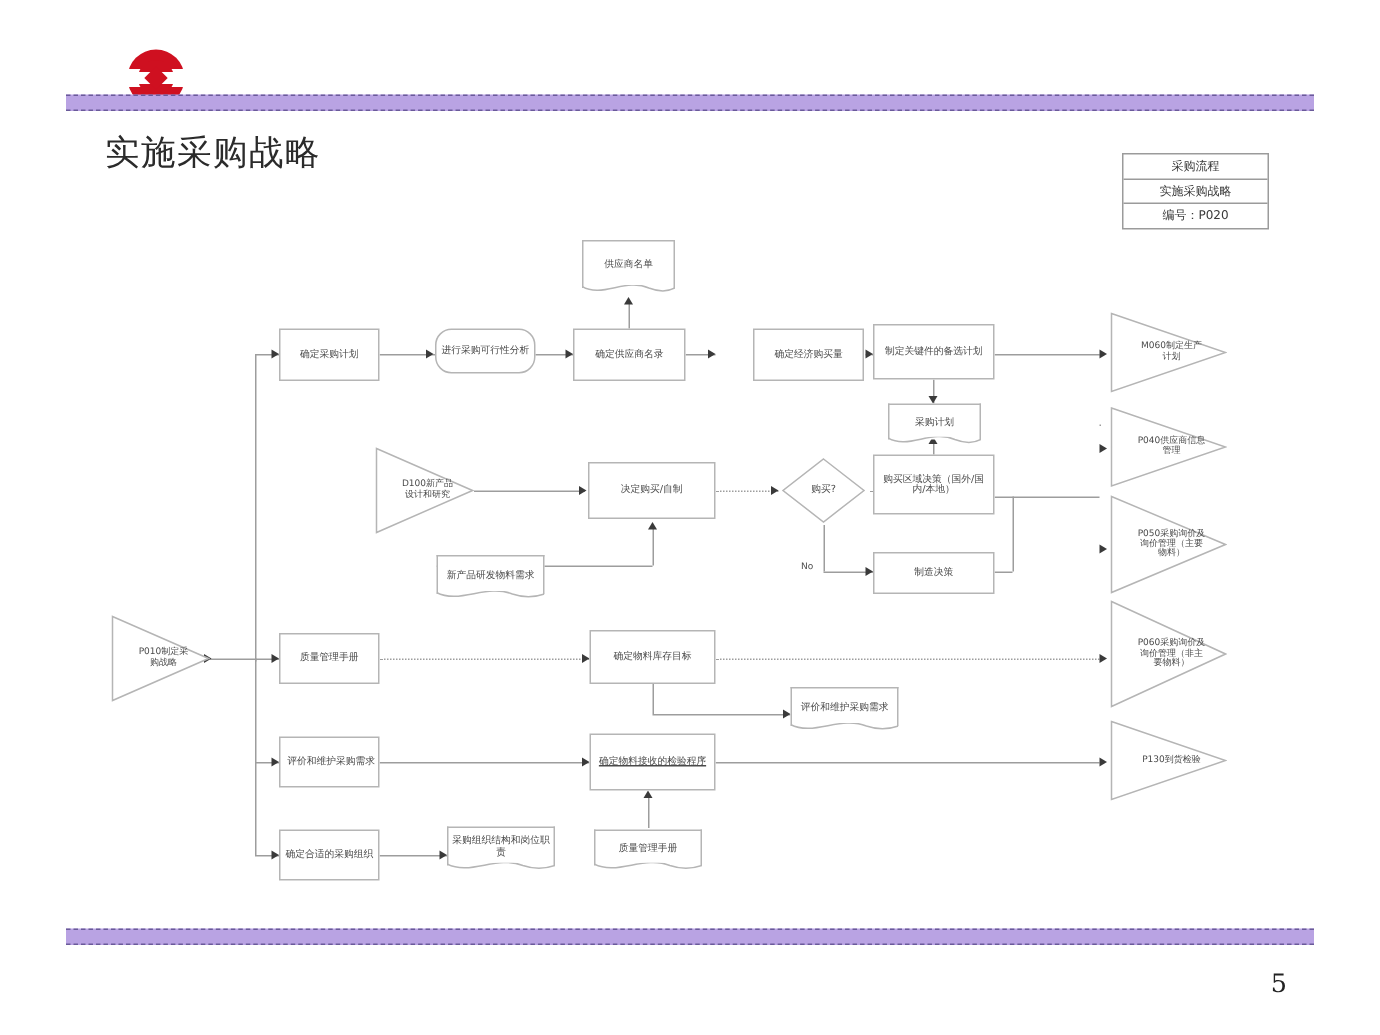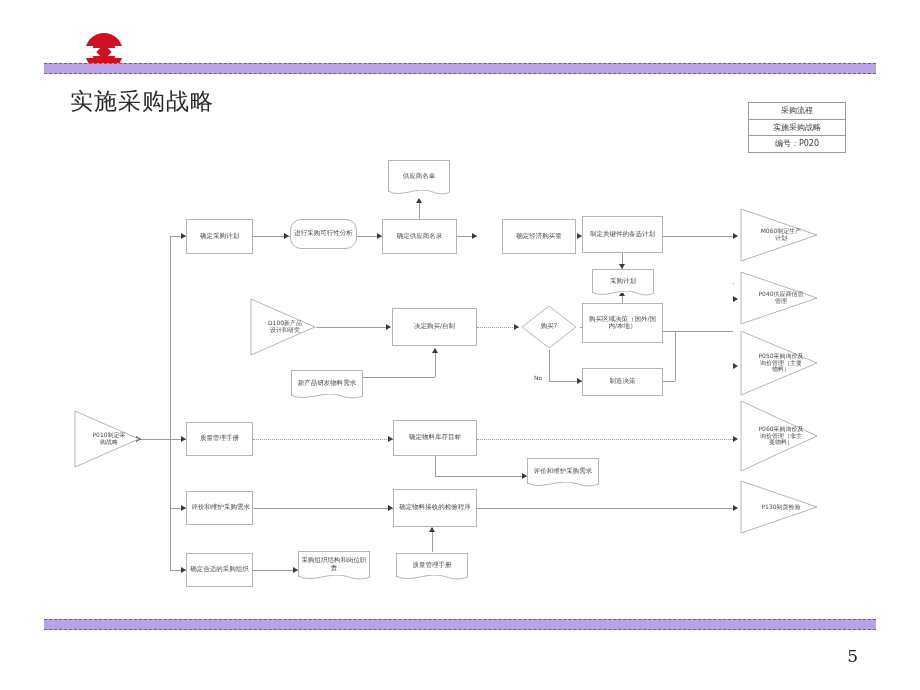--- a/index.html
+++ b/index.html
@@ -220,21 +220,21 @@
     </div>
     <div class="node proc" style="left:186px;top:422px;width:67px;height:34px;">
       <span>质量管理手册</span>
     </div>
     <div class="node proc" style="left:393px;top:420px;width:84px;height:36px;">
       <span>确定物料库存目标</span>
     </div>
     <div class="node proc" style="left:186px;top:491px;width:67px;height:34px;justify-content:flex-end;">
       <span>评价和维护采购需求</span>
     </div>
-    <div class="node proc" style="left:393px;top:489px;width:84px;height:38px;">
+    <div class="node proc" style="left:393px;top:489px;width:84px;height:38px;text-decoration:underline;">
       <span>确定物料接收的检验程序</span>
     </div>
     <div class="node proc" style="left:186px;top:553px;width:67px;height:34px;">
       <span>确定合适的采购组织</span>
     </div>
 
     <div class="node dia" style="left:521px;top:305px;width:56px;height:44px;">
       <svg class="asvg" style="position:absolute;inset:0;" viewBox="0 0 56 44" preserveAspectRatio="none">
         <polygon points="28,1 55,22 28,43 1,22" fill="#ffffff" stroke="#b5b5b5" stroke-width="1"></polygon>
       </svg>

